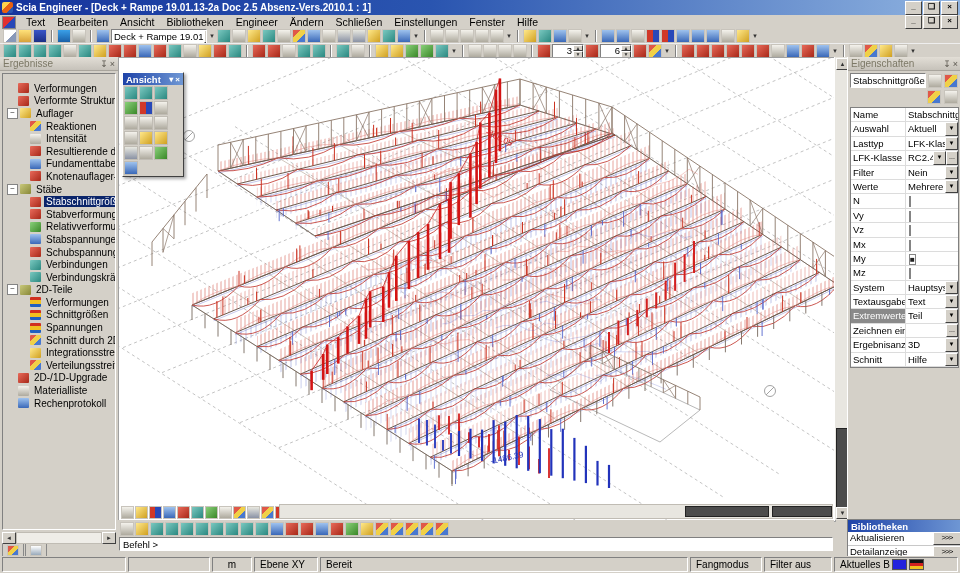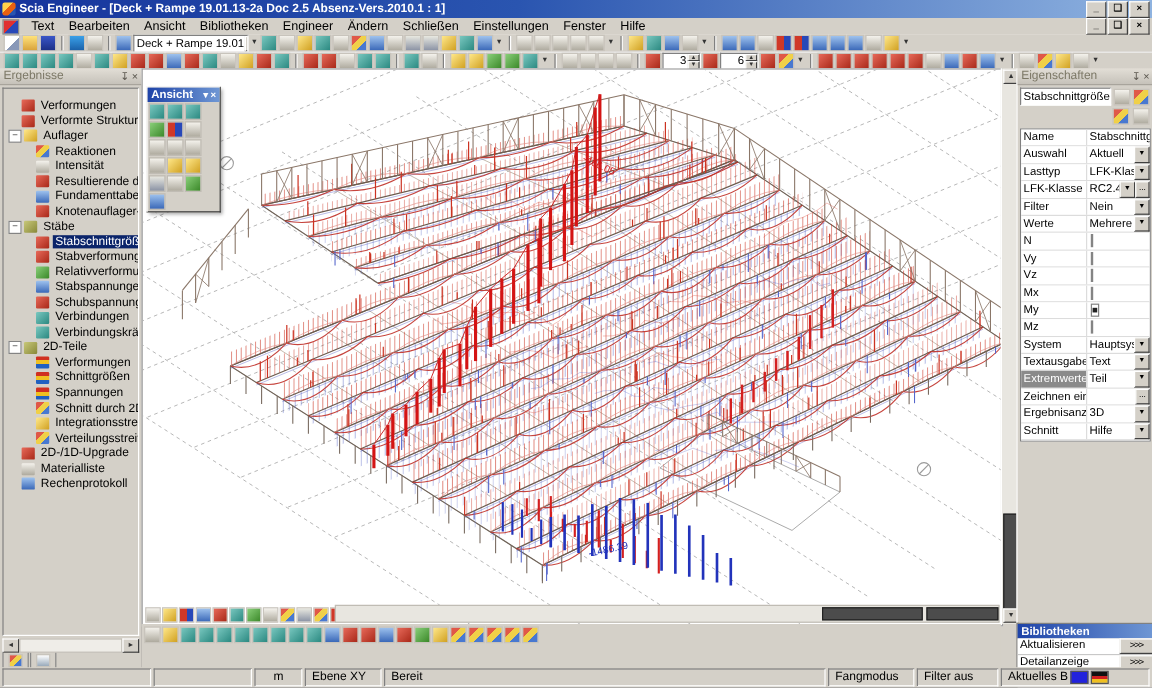--- a/index.html
+++ b/index.html
@@ -1260,20 +1260,23 @@
         <span class="mi" style="background: linear-gradient(rgb(158, 194, 238), rgb(58, 104, 184));"></span>
         <span class="mi" style="background: linear-gradient(135deg, rgb(232, 106, 90), rgb(168, 40, 24));"></span>
         <span class="mi" style="background: linear-gradient(135deg, rgb(138, 208, 122), rgb(58, 136, 40));"></span>
         <span class="mi" style="background: linear-gradient(135deg, rgb(255, 232, 138), rgb(208, 160, 32));"></span>
         <span class="mi" style="background: linear-gradient(135deg, rgb(224, 88, 72) 0px, rgb(224, 88, 72) 33%, rgb(240, 208, 72) 33%, rgb(240, 208, 72) 66%, rgb(72, 120, 208) 66%);"></span>
         <span class="mi" style="background: linear-gradient(135deg, rgb(224, 88, 72) 0px, rgb(224, 88, 72) 33%, rgb(240, 208, 72) 33%, rgb(240, 208, 72) 66%, rgb(72, 120, 208) 66%);"></span>
         <span class="mi" style="background: linear-gradient(135deg, rgb(224, 88, 72) 0px, rgb(224, 88, 72) 33%, rgb(240, 208, 72) 33%, rgb(240, 208, 72) 66%, rgb(72, 120, 208) 66%);"></span>
         <span class="mi" style="background: linear-gradient(135deg, rgb(224, 88, 72) 0px, rgb(224, 88, 72) 33%, rgb(240, 208, 72) 33%, rgb(240, 208, 72) 66%, rgb(72, 120, 208) 66%);"></span>
         <span class="mi" style="background: linear-gradient(135deg, rgb(224, 88, 72) 0px, rgb(224, 88, 72) 33%, rgb(240, 208, 72) 33%, rgb(240, 208, 72) 66%, rgb(72, 120, 208) 66%);"></span>
       </div>
+    <div class="cmdinput">
+      <span>Befehl &gt;</span>
+    </div>
   </div>
 
   <div id="status">
     <span class="scell" style="width:112px;"></span>
     <span class="scell" style="width:70px;"></span>
     <span class="scell" style="width:28px;justify-content:center;">m</span>
     <span class="scell" style="width:52px;">Ebene XY</span>
     <span class="scell" style="flex:1;">Bereit</span>
     <span class="scell" style="width:60px;">Fangmodus</span>
     <span class="scell" style="width:56px;">Filter aus</span>

